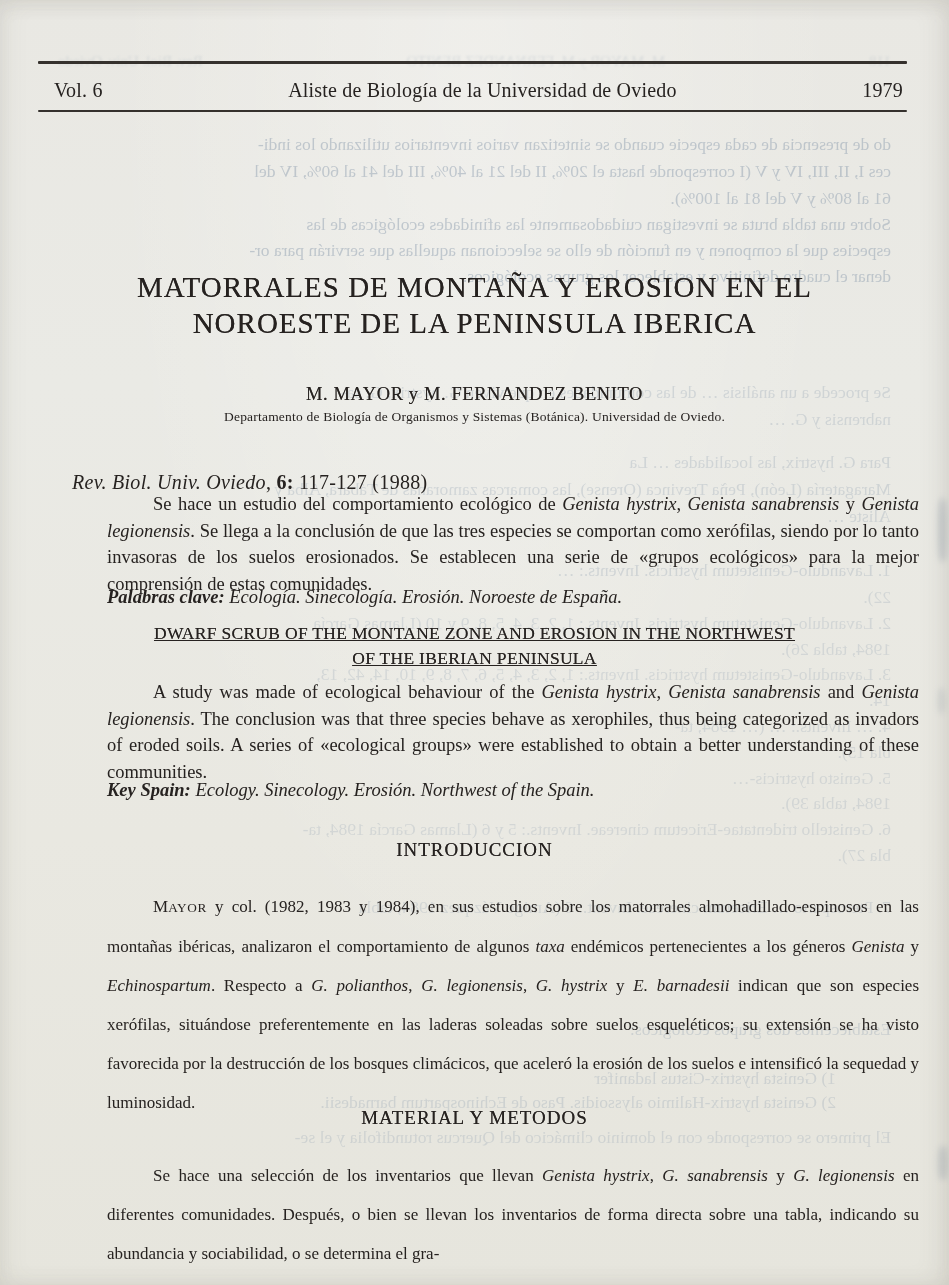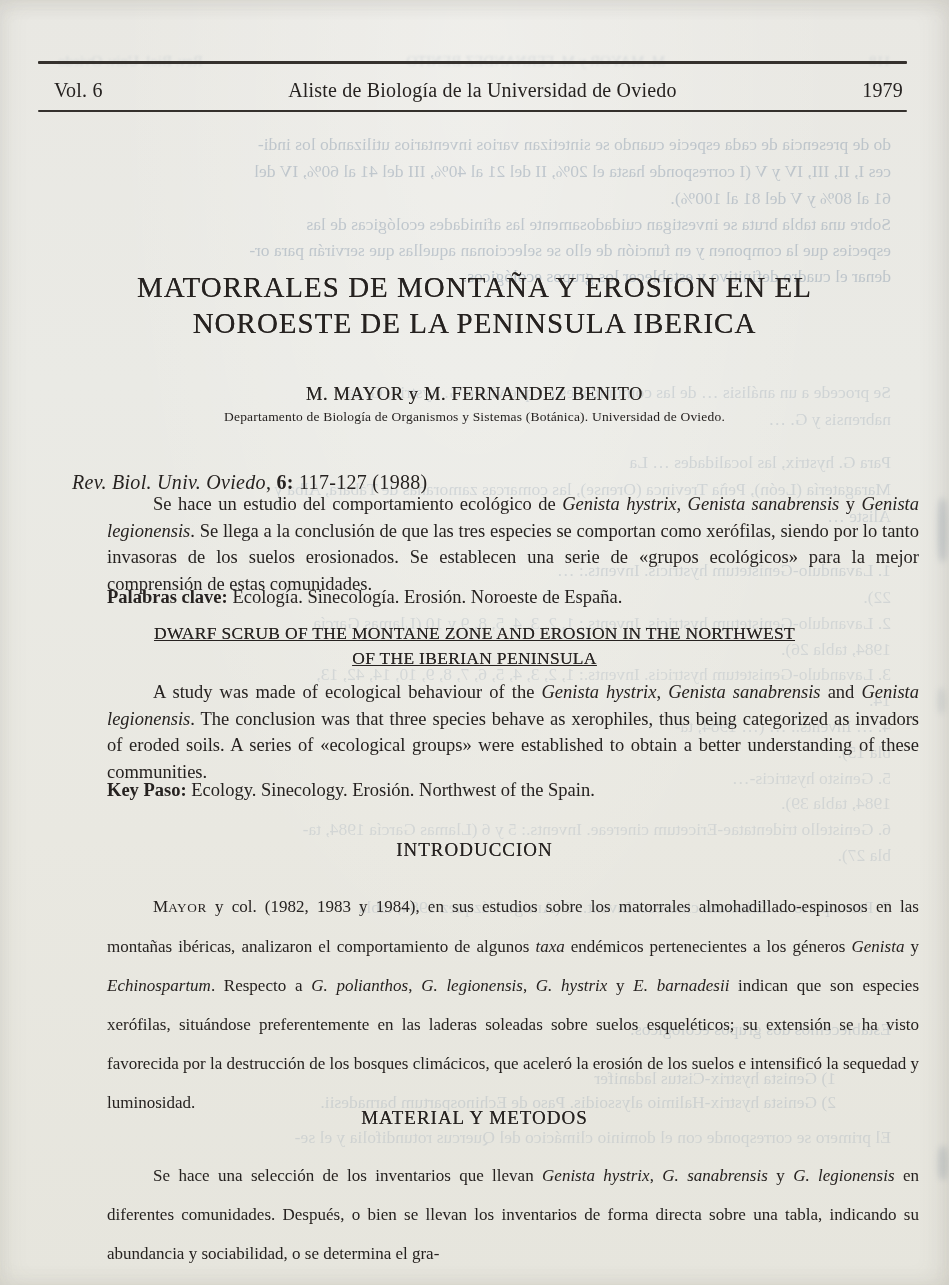--- a/index.html
+++ b/index.html
@@ -26,21 +26,21 @@
   .runhead .vol{padding-left:8px;margin-left:8px;}
   .runhead .yr{padding-right:4px;}
   
   .title{position:absolute;top:269px;left:40px;width:869px;text-align:center;font-size:29px;line-height:36px;letter-spacing:1px;text-shadow:0 0 .6px rgba(38,34,32,.85);}
   .authors{position:absolute;top:384px;left:40px;width:869px;text-align:center;font-size:18.5px;letter-spacing:.6px;text-shadow:0 0 .4px rgba(38,34,32,.7);}
   .affil{position:absolute;top:409px;left:40px;width:869px;text-align:center;font-size:13.5px;letter-spacing:.2px;}
   .citation{position:absolute;top:452px;left:72px;width:812px;font-size:20px;letter-spacing:.3px;margin-top:19px;}
   
   .para{position:absolute;left:72px;width:812px;text-align:justify;margin-left:35px;}
   .abstract{font-size:18.5px;line-height:26.5px;text-indent:46px;}
-  .kwline{font-size:18.5px;line-height:26px;text-align:left;}
+  .kwline{font-size:18.5px;line-height:26px;text-align:left;font-style:italic;}
   .entitle{position:absolute;top:621px;left:40px;width:869px;text-align:center;font-size:17.5px;line-height:25px;letter-spacing:.3px;text-shadow:0 0 .3px rgba(38,34,32,.7);text-decoration:underline;}
   .sechead{position:absolute;left:40px;width:869px;text-align:center;font-size:19px;letter-spacing:1px;text-shadow:0 0 .5px rgba(38,34,32,.8);}
   .body{font-size:17px;line-height:39px;text-indent:46px;}
   .seg-i{font-style:italic;}
   .seg-b{font-weight:bold;}
   .seg-sc{font-size:.78em;letter-spacing:.6px;}
   
   .bleed{position:absolute;left:58px;right:58px;transform:scaleX(-1);color:#93a2b2;filter:blur(.7px);font-size:17.5px;line-height:27px;text-align:justify;}
   .bleed .bleed-line{min-height:1em;}
   .bleed-head{top:48px;display:flex;justify-content:space-between;font-size:15px;opacity:.22;filter:blur(.8px);}
@@ -134,21 +134,21 @@
   <div class="citation"><span class="seg-i">Rev. Biol. Univ. Oviedo</span><span>, </span><span class="seg-b">6:</span><span> 117-127 (1988)</span></div>
 
   <div class="para abstract" style="top:491px;"><span>Se hace un estudio del comportamiento ecológico de </span><span class="seg-i">Genista hystrix</span><span>, </span><span class="seg-i">Genista sanabrensis</span><span> y </span><span class="seg-i">Genista legionensis</span><span>. Se llega a la conclusión de que las tres especies se comportan como xerófilas, siendo por lo tanto invasoras de los suelos erosionados. Se establecen una serie de «grupos ecológicos» para la mejor comprensión de estas comunidades.</span></div>
   <div class="para kwline" style="top:584px;"><span class="seg-b">Palabras clave:</span><span> Ecología. Sinecología. Erosión. Noroeste de España.</span></div>
 
   <div class="entitle">
     <div>DWARF SCRUB OF THE MONTANE ZONE AND EROSION IN THE NORTHWEST</div>
     <div>OF THE IBERIAN PENINSULA</div>
   </div>
   <div class="para abstract" style="top:679px;"><span>A study was made of ecological behaviour of the </span><span class="seg-i">Genista hystrix</span><span>, </span><span class="seg-i">Genista sanabrensis</span><span> and </span><span class="seg-i">Genista legionensis</span><span>. The conclusion was that three species behave as xerophiles, thus being categorized as invadors of eroded soils. A series of «ecological groups» were established to obtain a better understanding of these communities.</span></div>
-  <div class="para kwline" style="top:777px;"><span class="seg-b">Key Paso:</span><span> Ecology. Sinecology. Erosión. Northwest of the Spain.</span></div>
+  <div class="para kwline" style="top:777px;"><span class="seg-b">Key Spain:</span><span> Ecology. Sinecology. Erosión. Northwest of the Spain.</span></div>
 
   <div class="sechead" style="top:839px;">INTRODUCCION</div>
   <div class="para body" style="top:887px;"><span>M</span><span class="seg-sc">AYOR</span><span> y col. (1982, 1983 y 1984), en sus estudios sobre los matorrales almohadillado-espinosos en las montañas ibéricas, analizaron el comportamiento de algunos </span><span class="seg-i">taxa</span><span> endémicos pertenecientes a los géneros </span><span class="seg-i">Genista</span><span> y </span><span class="seg-i">Echinospartum</span><span>. Respecto a </span><span class="seg-i">G. polianthos</span><span>, </span><span class="seg-i">G. legionensis</span><span>, </span><span class="seg-i">G. hystrix</span><span> y </span><span class="seg-i">E. barnadesii</span><span> indican que son especies xerófilas, situándose preferentemente en las laderas soleadas sobre suelos esqueléticos; su extensión se ha visto favorecida por la destrucción de los bosques climácicos, que aceleró la erosión de los suelos e intensificó la sequedad y luminosidad.</span></div>
 
   <div class="sechead" style="top:1107px;">MATERIAL Y METODOS</div>
   <div class="para body" style="top:1156px;"><span>Se hace una selección de los inventarios que llevan </span><span class="seg-i">Genista hystrix</span><span>, </span><span class="seg-i">G. sanabrensis</span><span> y </span><span class="seg-i">G. legionensis</span><span> en diferentes comunidades. Después, o bien se llevan los inventarios de forma directa sobre una tabla, indicando su abundancia y sociabilidad, o se determina el gra-</span></div>
 
 </div>
 
 </body></html>

